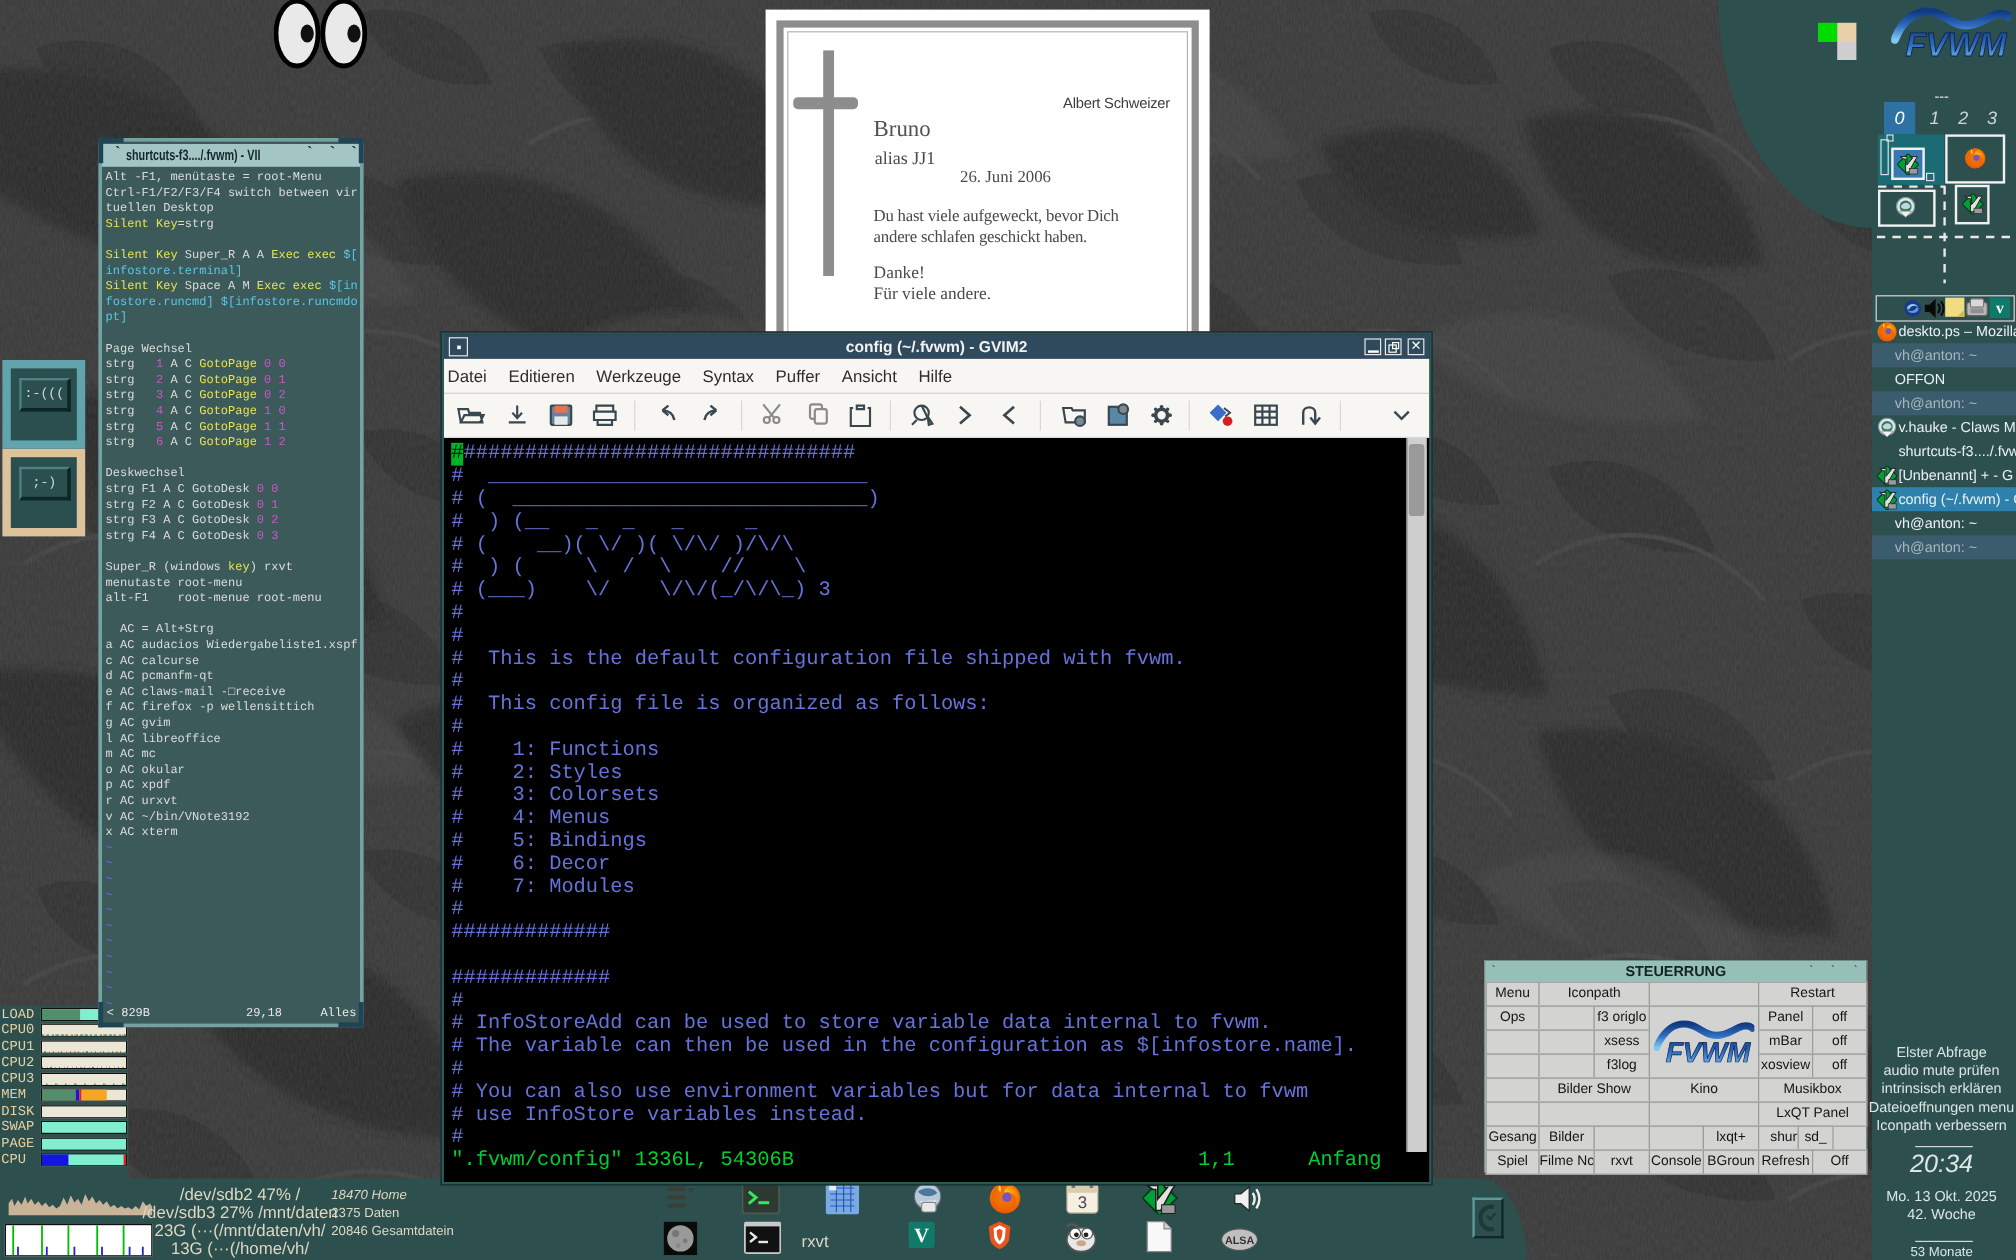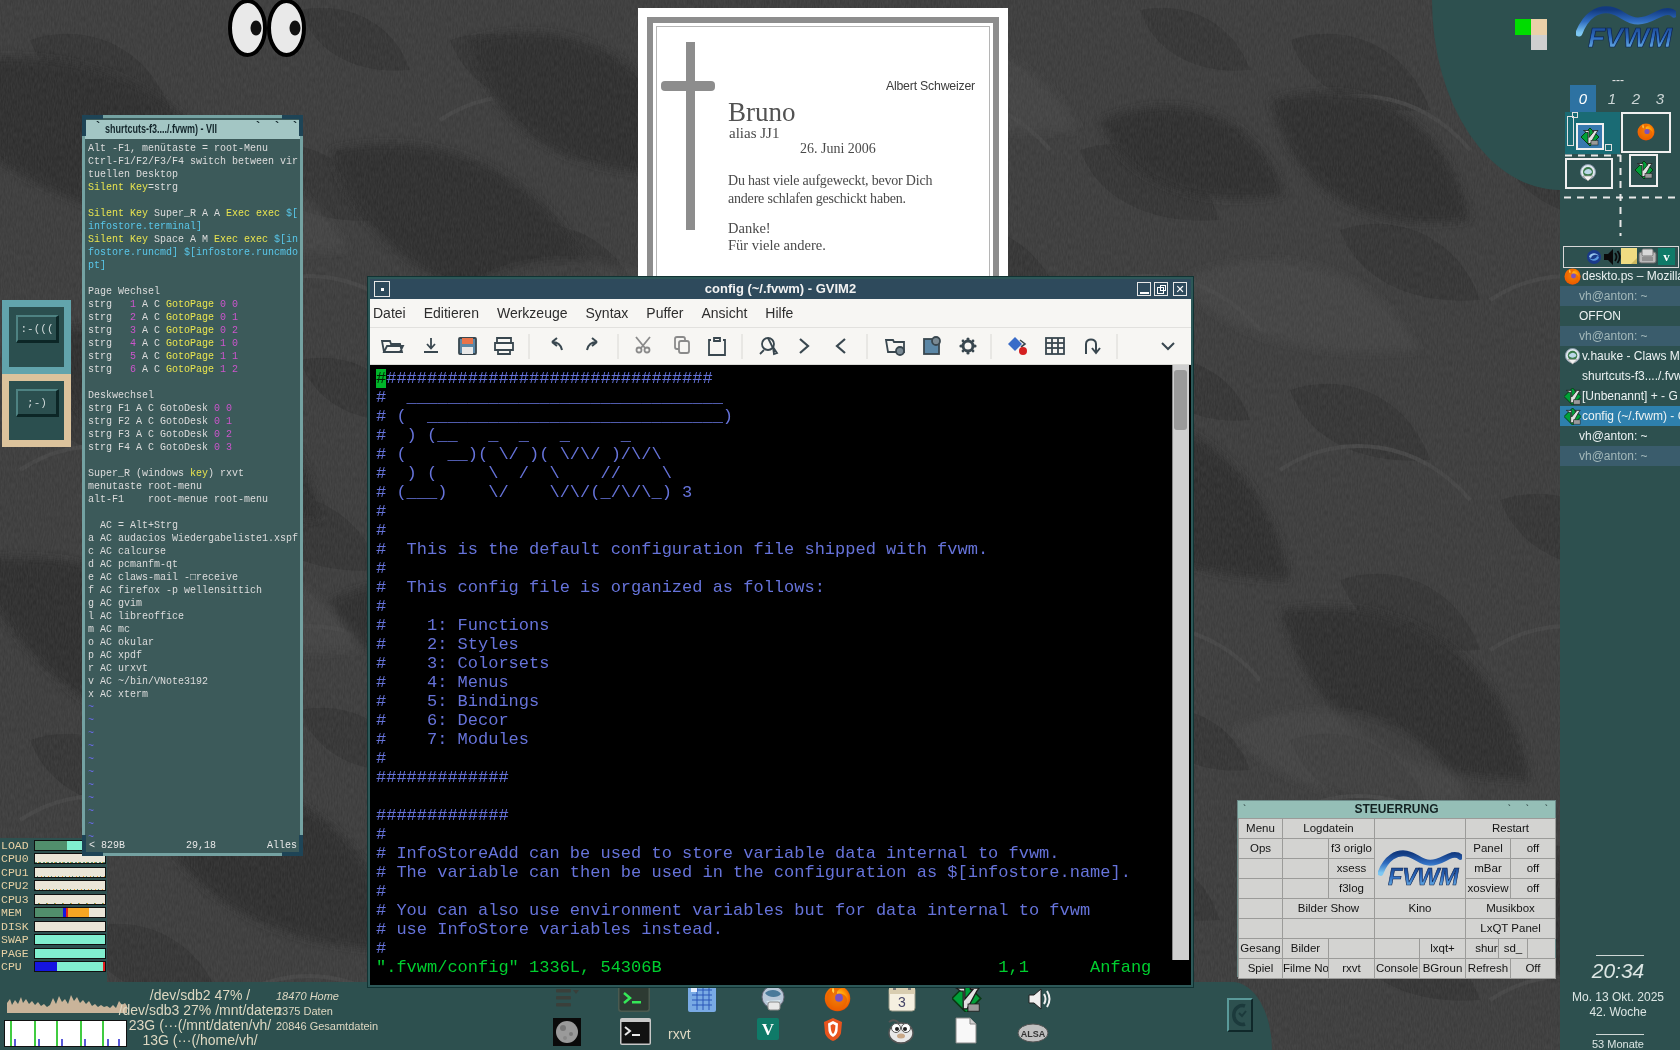--- a/index.html
+++ b/index.html
@@ -160,21 +160,21 @@
     <ellipse cx="67" cy="28" rx="5.5" ry="7.5" fill="#111"></ellipse>
   </svg>
 
   <div class="abs" id="card">
     <div class="b1"></div>
     <div class="b2"></div>
 
     <div class="abs" style="left:48px;top:34px;width:9px;height:188px;background:#8d8d8d"></div>
     <div class="abs" style="left:23px;top:73px;width:54px;height:10px;background:#8d8d8d;border-radius:4px"></div>
     <div class="abs" style="left:69px;top:71px;width:268px;font-size:12.3px;color:#3c3c3c;text-align:right;letter-spacing:-0.2px">Albert Schweizer</div>
-    <div class="abs serif" style="left:90px;top:89px;font-size:27px;color:#525252">Bruno</div>
+    <div class="abs serif" style="left:90px;top:89px;font-size:19px;color:#525252">Bruno</div>
     <div class="abs serif" style="left:91px;top:117px;font-size:15px;">alias JJ1</div>
     <div class="abs serif" style="left:162px;top:133px;font-size:14px;">26. Juni 2006</div>
     <div class="abs serif" style="left:90px;top:164px;font-size:14px;line-height:18px;letter-spacing:-0.2px">Du hast viele aufgeweckt, bevor&nbsp;Dich<br>andere schlafen geschickt haben.</div>
     <div class="abs serif" style="left:90px;top:212px;font-size:14.5px;line-height:16.5px">Danke!<br>Für viele andere.</div>
   </div>
 
   <div class="abs" style="left:2px;top:300px;width:69px;height:74px;background:#2b4f4f;border:7px solid #62a4ac">
     <div class="abs" style="left:7px;top:8px;width:43px;height:28px;background:#2b4f4f;border-top:2px solid #4e8282;border-left:2px solid #4e8282;border-right:3px solid #0c2626;border-bottom:3px solid #0c2626;color:#cfd8d8;font-family:'Liberation Mono',monospace;font-size:11px;text-align:center;line-height:24px">:-(((</div>
   </div>
   <div class="abs" style="left:2px;top:374px;width:69px;height:73px;background:#2b4f4f;border:7px solid #dcc39c">
@@ -252,21 +252,21 @@
 ~
 ~
 ~
 ~
 ~
 ~
 ~
 ~
 ~
 ~</span></pre>
-    <div id="termstatus">&lt; 829B<span style="position:absolute;left:97px">29,18</span><span style="position:absolute;left:178px">Alles</span></div>
+    <div id="termstatus">&lt; 829B<span style="position:absolute;left:116px">29,18</span><span style="position:absolute;left:178px">Alles</span></div>
   </div>
 
   <div class="abs" id="gvim">
     <div class="tbar">config (~/.fvwm) - GVIM2</div>
     <div class="abs" style="left:4px;top:2px;width:16px;height:16px;border:1px solid #e8e8e8;">
         <div class="abs" style="left:6px;top:6px;width:3px;height:3px;background:#fff"></div>
       </div>
     <div class="wbtn" style="right:40px">
         <div class="abs" style="left:2px;top:9px;width:9px;height:2px;background:#fff"></div>
       </div>
@@ -384,21 +384,21 @@
       </div>
   </div>
 
   <div class="abs" id="steuer">
     <div class="tbar">STEUERRUNG</div>
     <div class="abs" style="left:5px;top:3px;color:#1a2a2a;font-size:10px">`</div>
     <div class="abs" style="right:44px;top:3px;color:#1a2a2a;font-size:10px">`</div>
     <div class="abs" style="right:26px;top:3px;color:#1a2a2a;font-size:10px">`</div>
     <div class="abs" style="right:7px;top:3px;color:#1a2a2a;font-size:10px">`</div>
     <div class="cell" style="left:0;top:17px;width:45px;height:21px;line-height:19px">Menu</div>
-    <div class="cell" style="left:44px;top:17px;width:93px;height:21px;line-height:19px">Logdatein</div>
+    <div class="cell" style="left:44px;top:17px;width:93px;height:21px;line-height:19px">Iconpath</div>
     <div class="cell" style="left:136px;top:17px;width:92px;height:21px;line-height:19px"></div>
     <div class="cell" style="left:227px;top:17px;width:91px;height:21px;line-height:19px">Restart</div>
     <div class="cell" style="left:0;top:37px;width:45px;height:21px;line-height:19px">Ops</div>
     <div class="cell" style="left:44px;top:37px;width:47px;height:21px;line-height:19px"></div>
     <div class="cell" style="left:90px;top:37px;width:47px;height:21px;line-height:19px">f3 origlo</div>
     <div class="cell" style="left:227px;top:37px;width:46px;height:21px;line-height:19px">Panel</div>
     <div class="cell" style="left:272px;top:37px;width:46px;height:21px;line-height:19px">off</div>
     <div class="cell" style="left:0;top:57px;width:45px;height:21px;line-height:19px"></div>
     <div class="cell" style="left:44px;top:57px;width:47px;height:21px;line-height:19px"></div>
     <div class="cell" style="left:90px;top:57px;width:47px;height:21px;line-height:19px">xsess</div>
@@ -520,20 +520,21 @@
   <div class="wl dim" style="top:286px"><span style="margin-left:19px">vh@anton: ~</span></div>
   <div class="wl" style="top:306px"><span style="margin-left:19px">OFFON</span></div>
   <div class="wl dim" style="top:326px"><span style="margin-left:19px">vh@anton: ~</span></div>
   <div class="wl" style="top:346px"><span style="margin-left:22px">v.hauke - Claws Ma</span></div>
   <div class="wl" style="top:366px"><span style="margin-left:22px">shurtcuts-f3..../.fvw</span></div>
   <div class="wl" style="top:386px"><span style="margin-left:22px">[Unbenannt] + - G</span></div>
   <div class="wl act" style="top:406px"><span style="margin-left:22px">config (~/.fvwm) - C</span></div>
   <div class="wl" style="top:426px"><span style="margin-left:19px">vh@anton: ~</span></div>
   <div class="wl dim" style="top:446px"><span style="margin-left:19px">vh@anton: ~</span></div>
 
+  <div class="note" style="top:870px">Elster Abfrage<br>audio mute prüfen<br>intrinsisch erklären<br>Dateioeffnungen menu<br>Iconpath verbessern</div>
   <div class="abs" style="left:1596px;top:955px;width:48px;height:1px;background:#cfd8d6"></div>
   <div class="note" style="top:963px;font-size:21px;font-style:italic">20:34</div>
   <div class="note" style="top:990px">Mo. 13 Okt. 2025<br>42. Woche</div>
   <div class="abs" style="left:1596px;top:1034px;width:48px;height:1px;background:#cfd8d6"></div>
   <div class="note" style="top:1037px;font-size:11px">53 Monate</div>
 
   <div class="abs" id="xos" style="left:0;top:838px;width:107px;height:140px">
     <div class="lbl" style="top:1px">LOAD</div>
     <div class="bar" style="top:2px">
         <div style="float:left;width:32px;height:100%;background:#518e6c"></div>

